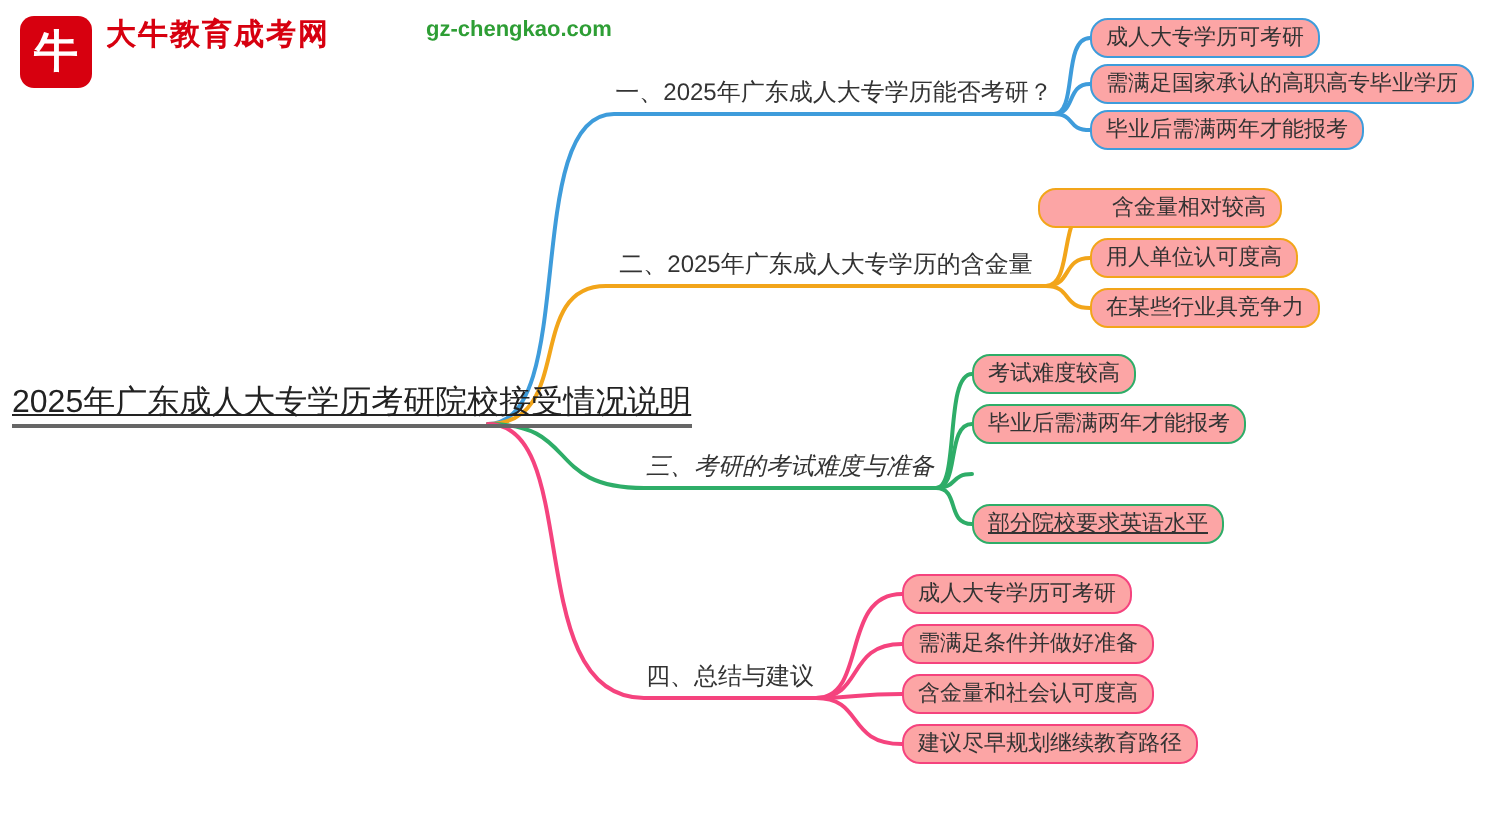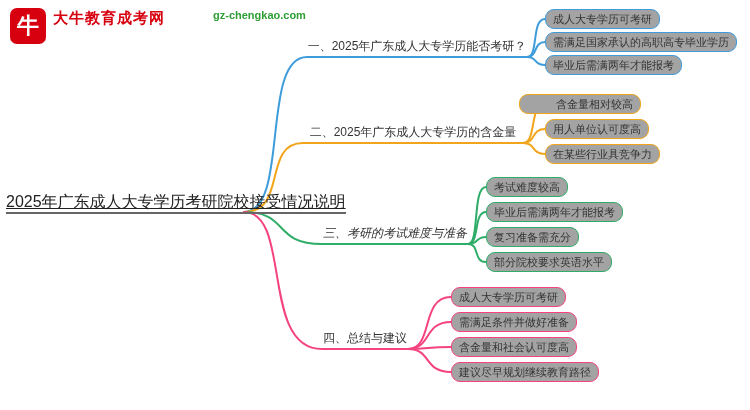--- a/index.html
+++ b/index.html
@@ -24,21 +24,21 @@
     padding-bottom:2px;border-bottom:2px solid #666;white-space:nowrap;color:#222;text-decoration:underline;
   }
   
   .branch-label{
     position:absolute;font-size:12px;line-height:16px;padding-bottom:2px;
     border-bottom-style:solid;border-bottom-width:2px;white-space:nowrap;
     text-align:center;color:#333;
   }
   
   .leaf{
-    position:absolute;border:1.5px solid;border-radius:9px;background:#a3a3a3;
+    position:absolute;border:1.5px solid;border-radius:9px;background:#fca5a5;
     padding:1px 7px;font-size:11px;line-height:16px;white-space:nowrap;color:#333;
   }
   .c-blue{border-color:#3e9cdb;}
   .c-orange{border-color:#f2a51a;}
   .c-green{border-color:#2ead68;}
   .c-pink{border-color:#f5437e;}
 </style>
 </head>
 <body>
 
@@ -88,22 +88,21 @@
   <div class="leaf c-blue" style="left:545px;top:55px;">毕业后需满两年才能报考</div>
 
   <div class="branch-label c-orange" style="left:303px;top:124px;width:220px;border-bottom-color:#f2a51a;">二、2025年广东成人大专学历的含金量</div>
   <div class="leaf c-orange" style="left:519px;top:94px;padding-left:36px;">含金量相对较高</div>
   <div class="leaf c-orange" style="left:545px;top:119px;">用人单位认可度高</div>
   <div class="leaf c-orange" style="left:545px;top:144px;">在某些行业具竞争力</div>
 
   <div class="branch-label c-green" style="left:322px;top:225px;width:146px;border-bottom-color:#2ead68;font-style:italic;">三、考研的考试难度与准备</div>
   <div class="leaf c-green" style="left:486px;top:177px;">考试难度较高</div>
   <div class="leaf c-green" style="left:486px;top:202px;">毕业后需满两年才能报考</div>
-  <div class="leaf c-green" style="left:486px;top:227px;">复习准备需充分</div>
-  <div class="leaf c-green" style="left:486px;top:252px;">部分院校要求英语水平</div>
+  <div class="leaf c-green" style="left:486px;top:252px;text-decoration:underline;">部分院校要求英语水平</div>
 
   <div class="branch-label c-pink" style="left:322px;top:330px;width:86px;border-bottom-color:#f5437e;">四、总结与建议</div>
   <div class="leaf c-pink" style="left:451px;top:287px;">成人大专学历可考研</div>
   <div class="leaf c-pink" style="left:451px;top:312px;">需满足条件并做好准备</div>
   <div class="leaf c-pink" style="left:451px;top:337px;">含金量和社会认可度高</div>
   <div class="leaf c-pink" style="left:451px;top:362px;">建议尽早规划继续教育路径</div>
 
 </div>
 
 </body></html>

